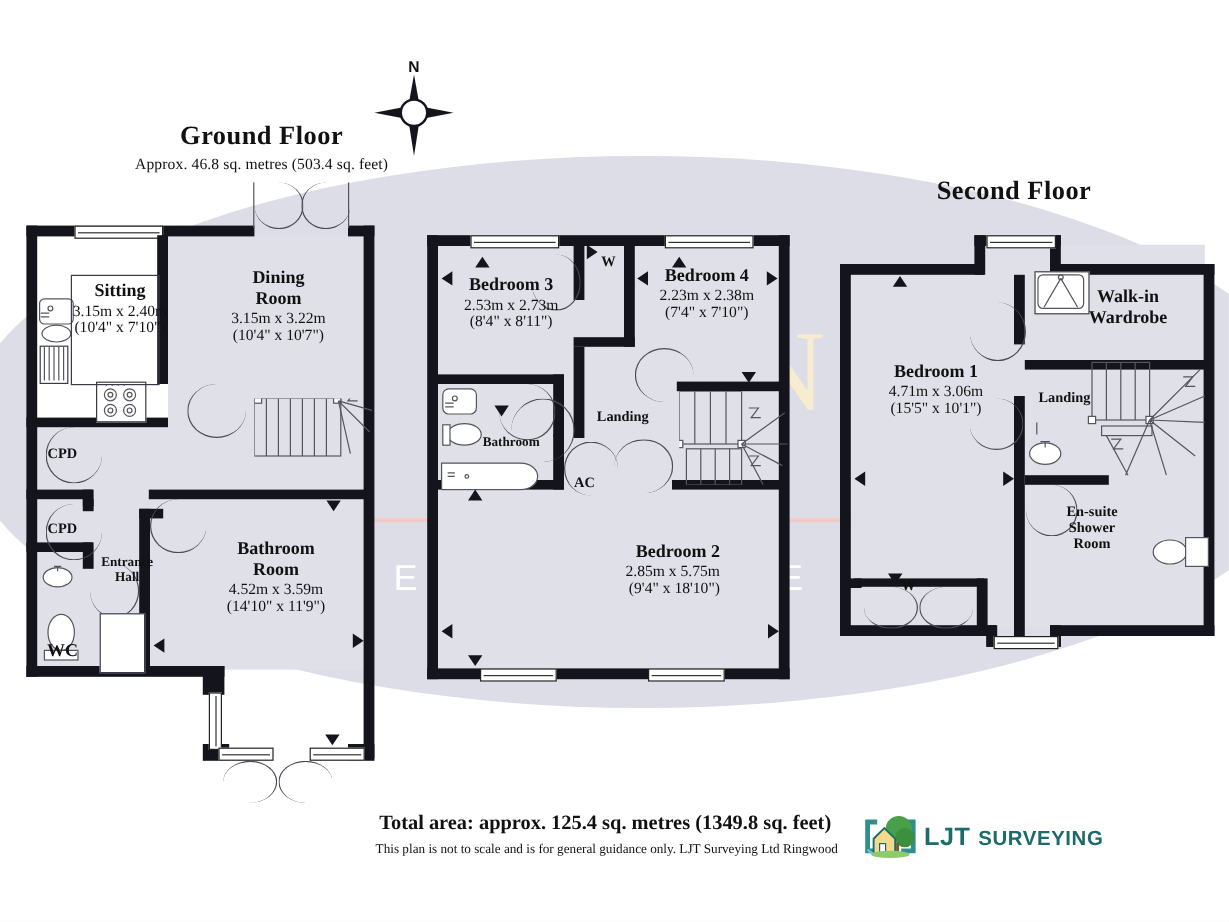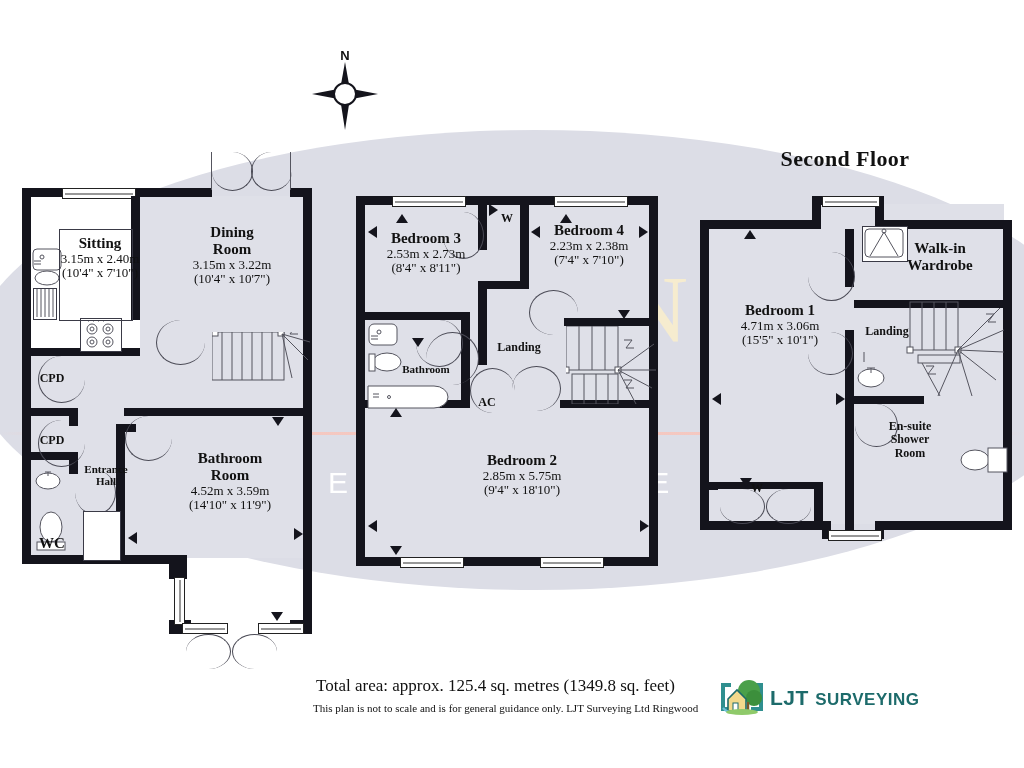--- a/index.html
+++ b/index.html
@@ -60,21 +60,21 @@
   .lbl .rname.xs{font-size:11px;}
   .lbl .rdim{font-size:13px;}
 
   
   .compass{position:absolute;}
   .compass .cn{position:absolute;left:50%;top:-4px;transform:translateX(-50%);
        font-size:13px;font-weight:bold;font-family:"Liberation Sans",sans-serif;}
 
   
   .footer{position:absolute;left:0;top:676px;width:1024px;}
-  .f-total{position:absolute;left:316px;top:0px;font-size:17px;white-space:nowrap;}
+  .f-total{position:absolute;left:316px;top:0px;font-size:17px;white-space:nowrap;font-weight:bold;}
   .f-disc{position:absolute;left:313px;top:26px;font-size:11px;white-space:nowrap;}
   .logo{position:absolute;left:718px;top:1px;height:40px;}
   .logo-text{position:absolute;left:770px;top:10px;font-family:"Liberation Sans",sans-serif;
        font-size:21px;font-weight:bold;color:#1d6b6b;letter-spacing:.5px;}
   .logo-text .sm{font-size:17px;}
 </style>
 </head>
 <body>
 
 <div id="stage">
@@ -89,20 +89,24 @@
     <div class="cn">N</div>
     <svg width="70" height="80" viewBox="0 0 70 80">
       <polygon points="35,10 40,38 35,44 30,38" fill="#14141c"></polygon>
       <polygon points="35,78 40,46 35,40 30,46" fill="#14141c"></polygon>
       <polygon points="2,42 28,37 34,42 28,47" fill="#14141c"></polygon>
       <polygon points="68,42 42,37 36,42 42,47" fill="#14141c"></polygon>
       <circle cx="35" cy="42" r="11" fill="#ffffff" stroke="#14141c" stroke-width="2"></circle>
     </svg>
   </div>
 
+  <div class="floor-title" style="left:28px;top:100px;width:380px;">
+    <div class="ft-name">Ground Floor</div>
+    <div class="ft-area">Approx. 46.8 sq. metres (503.4 sq. feet)</div>
+  </div>
 
 
   <div class="floor-title" style="left:665px;top:146px;width:360px;">
     <div class="ft-name">Second Floor</div>
   </div>
 
   <div>
 
     <div class="room-white" style="left:30px;top:196px;width:110px;height:158px;"></div>
     <div class="room" style="left:140px;top:196px;width:164px;height:158px;"></div>
@@ -314,21 +318,21 @@
     <div class="lbl" style="left:368px;top:230px;width:116px;">
       <div class="rname">Bedroom 3</div>
       <div class="rdim">2.53m x 2.73m</div>
       <div class="rdim">(8'4" x 8'11")</div>
     </div>
     <div class="lbl" style="left:530px;top:222px;width:118px;">
       <div class="rname">Bedroom 4</div>
       <div class="rdim">2.23m x 2.38m</div>
       <div class="rdim">(7'4" x 7'10")</div>
     </div>
-    <div class="lbl" style="left:432px;top:452px;width:180px;">
+    <div class="lbl" style="left:420px;top:452px;width:180px;text-align:right;">
       <div class="rname">Bedroom 2</div>
       <div class="rdim">2.85m x 5.75m</div>
       <div class="rdim">(9'4" x 18'10")</div>
     </div>
     <div class="lbl" style="left:494px;top:212px;width:26px;">
       <div class="rname sm">W</div>
     </div>
     <div class="lbl" style="left:386px;top:363px;width:80px;">
       <div class="rname xs">Bathroom</div>
     </div>

